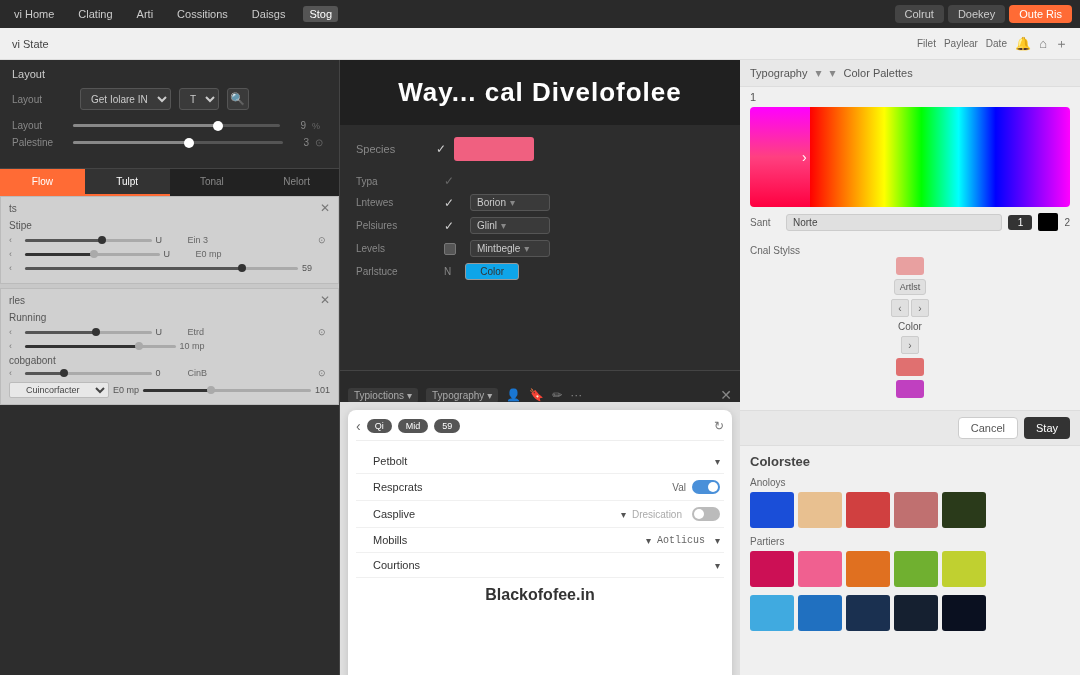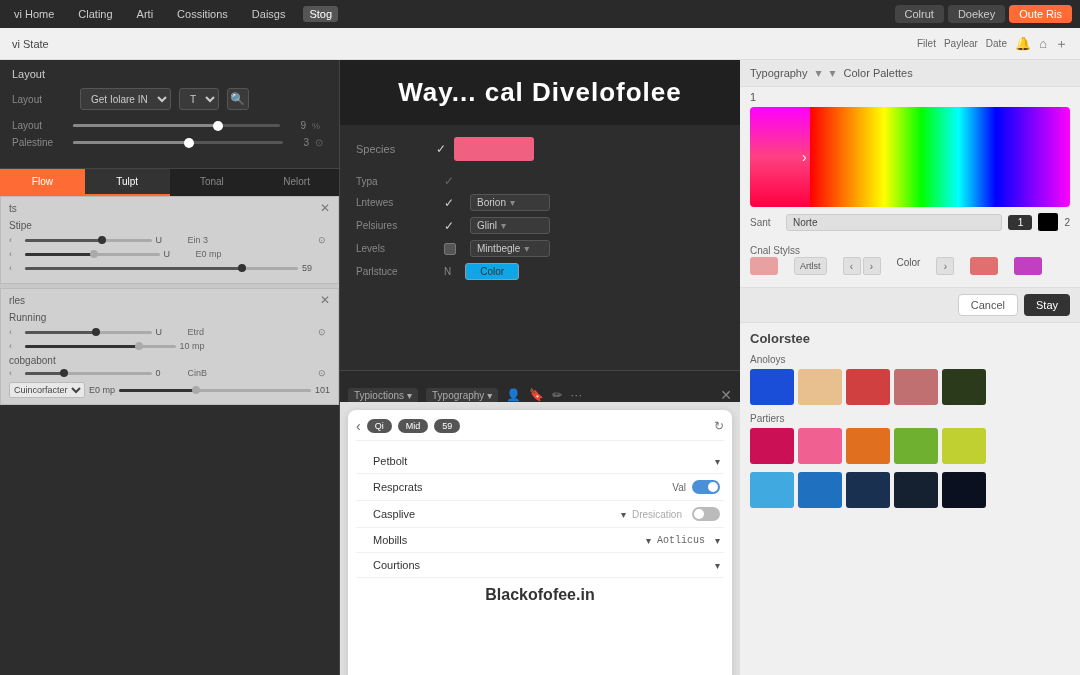--- a/index.html
+++ b/index.html
@@ -256,21 +256,21 @@
     .bp-input-row {
       display: flex;
       align-items: center;
       gap: 4px;
       margin-top: 4px;
     }
     .bp-select {
       background: #e8e8e8;
       border: 1px solid #bbb;
       font-size: 9px;
-      padding: 1px 0;
+      padding: 1px 12px;
       border-radius: 2px;
       color: #444;
     }
 
     
     .middle-panel {
       flex: 1;
       background: #e8e8e8;
       position: relative;
       overflow: hidden;
@@ -620,22 +620,24 @@
       border-radius: 3px;
       color: #fff;
       font-size: 10px;
       padding: 2px 6px;
       width: 24px;
       text-align: center;
     }
 
     .char-style-row {
       display: flex;
-      gap: 16px;
+      align-items: center;
+      gap: 4px;
       margin-bottom: 8px;
+      flex-direction: column;
     }
     .char-style-label {
       font-size: 10px;
       color: #666;
       margin-right: 4px;
     }
     .cs-swatch {
       width: 28px;
       height: 18px;
       border-radius: 3px;

